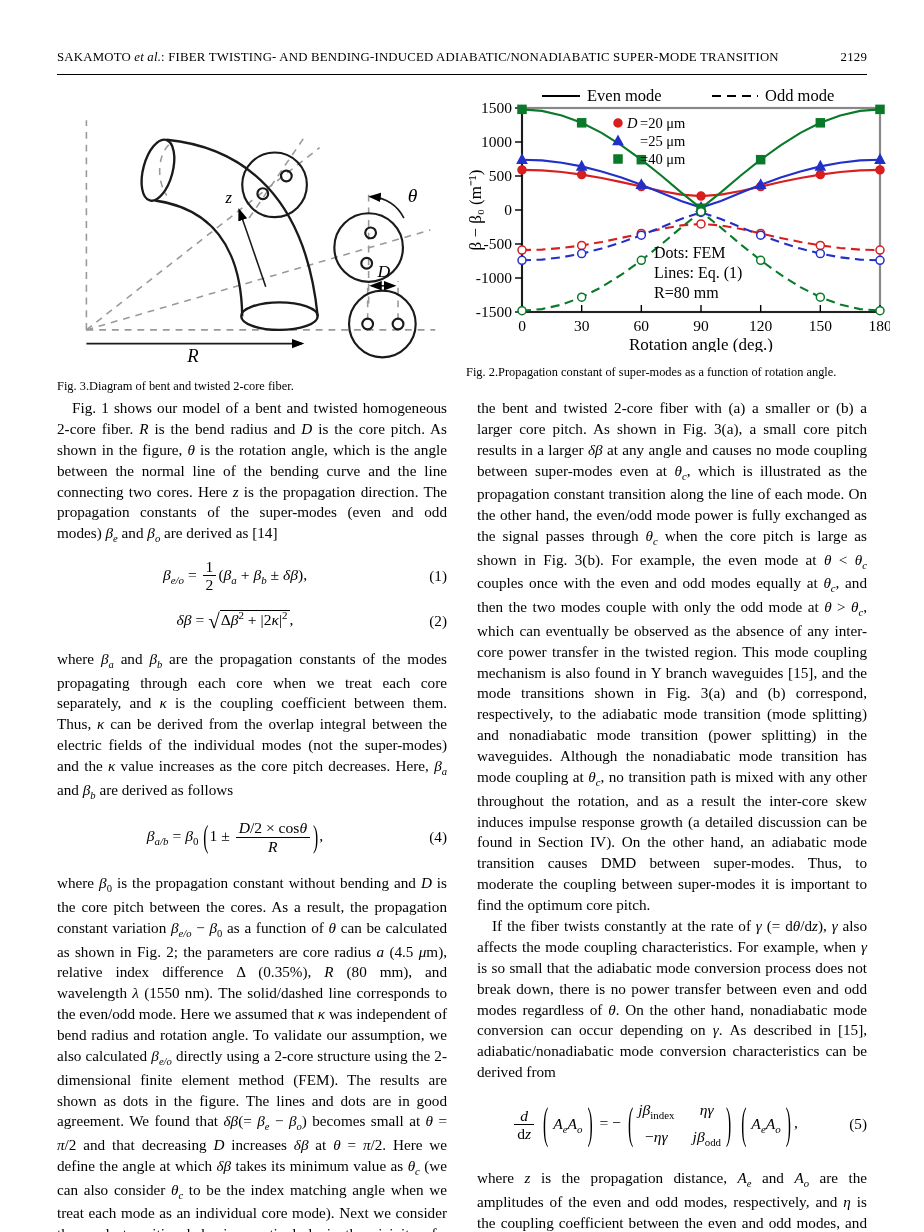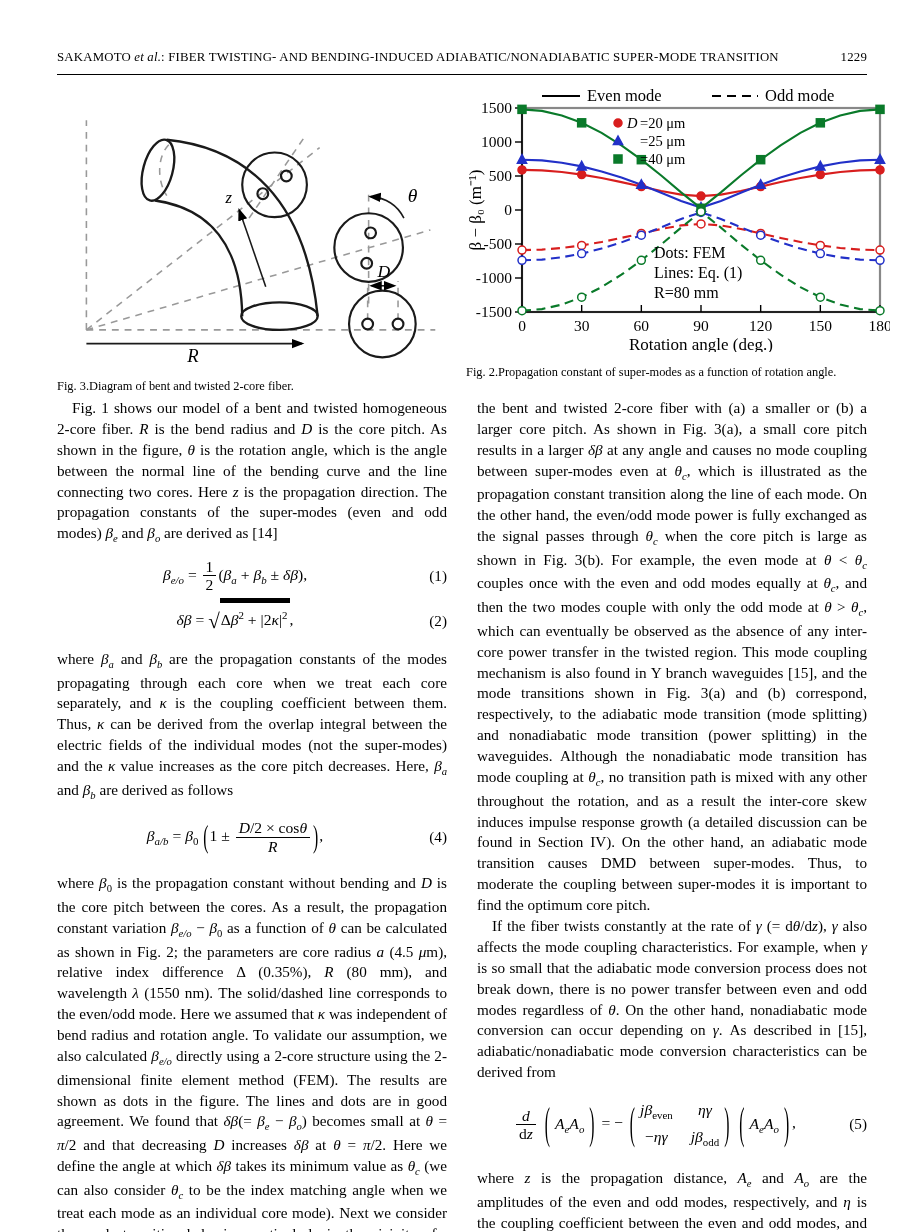--- a/index.html
+++ b/index.html
@@ -25,37 +25,37 @@
   .eqbody{flex:1;text-align:center;font-size:15.6px;white-space:nowrap;}
   .eqnum{width:34px;text-align:right;font-size:15.2px;}
   .eqrow.tall{margin:16px 0 18px;}
   sub{font-size:.7em;}
   sup{font-size:.7em;}
   .frac{display:inline-flex;flex-direction:column;vertical-align:middle;
         text-align:center;line-height:1.12;margin:0 2px;}
   .frac .num{display:block;border-bottom:1px solid #000;padding:0 3px;}
   .frac .den{display:block;padding:0 3px;}
   .rad{font-size:1.35em;vertical-align:-3px;}
-  .radicand{border-top:5px solid #000000;padding:8px 2px 0 1px;}
+  .radicand{border-top:1px solid #000000;padding:0 2px 0 1px;}
   .bigp{display:inline-block;transform:scaleY(2.05);margin:0 1px;}
   .bigp2{display:inline-block;transform:scaleY(2.9);margin:0 3px;}
   .vec{display:inline-flex;flex-direction:row;row-gap:3px;vertical-align:middle;
        text-align:center;padding:0 2px;}
   .mat{display:inline-grid;grid-template-columns:auto auto;column-gap:18px;row-gap:3px;
        vertical-align:middle;text-align:center;padding:0 2px;}
   svg text{font-family:"Liberation Serif", serif;fill:#000;}
 </style>
 </head>
 <body>
 
 <div class="page">
 
   <div class="header">
     <span>SAKAMOTO <i>et al.</i>: FIBER TWISTING- AND BENDING-INDUCED ADIABATIC/NONADIABATIC SUPER-MODE TRANSITION</span>
-    <span>1229</span>
+    <span>2129</span>
   </div>
 
   <div class="figures">
 
     <div class="figbox1">
       <svg width="392" height="280" viewBox="0 0 400 280">
         <defs>
           <marker id="ah" markerWidth="9" markerHeight="8" refX="6.5" refY="3" orient="auto-start-reverse">
             <path d="M0,0 L8,3 L0,6 z" fill="#000"></path>
           </marker>
@@ -243,21 +243,21 @@
       <p>the bent and twisted 2-core fiber with (a) a smaller or (b) a larger core pitch. As shown in Fig. 3(a), a small core pitch results in a larger <i>δβ</i> at any angle and causes no mode coupling between super-modes even at <i>θ</i><sub><i>c</i></sub>, which is illustrated as the propagation constant transition along the line of each mode. On the other hand, the even/odd mode power is fully exchanged as the signal passes through <i>θ</i><sub><i>c</i></sub> when the core pitch is large as shown in Fig. 3(b). For example, the even mode at <i>θ</i> &lt; <i>θ</i><sub><i>c</i></sub> couples once with the even and odd modes equally at <i>θ</i><sub><i>c</i></sub>, and then the two modes couple with only the odd mode at <i>θ</i> &gt; <i>θ</i><sub><i>c</i></sub>, which can eventually be observed as the absence of any inter-core power transfer in the twisted region. This mode coupling mechanism is also found in Y branch waveguides [15], and the mode transitions shown in Fig. 3(a) and (b) correspond, respectively, to the adiabatic mode transition (mode splitting) and nonadiabatic mode transition (power splitting) in the waveguides. Although the nonadiabatic mode transition has mode coupling at <i>θ</i><sub><i>c</i></sub>, no transition path is mixed with any other throughout the rotation, and as a result the inter-core skew induces impulse response growth (a detailed discussion can be found in Section IV). On the other hand, an adiabatic mode transition causes DMD between super-modes. Thus, to moderate the coupling between super-modes it is important to find the optimum core pitch.</p>
       <p class="p-indent">If the fiber twists constantly at the rate of <i>γ</i> (= d<i>θ</i>/d<i>z</i>), <i>γ</i> also affects the mode coupling characteristics. For example, when <i>γ</i> is so small that the adiabatic mode conversion process does not break down, there is no power transfer between even and odd modes regardless of <i>θ</i>. On the other hand, nonadiabatic mode conversion can occur depending on <i>γ</i>. As described in [15], adiabatic/nonadiabatic mode conversion characteristics can be derived from</p>
       <div class="eqrow tall">
         <span class="eqbody"><span class="frac">
               <span class="num"><i>d</i></span>
               <span class="den">d<i>z</i></span>
             </span> <span class="bigp2">(</span><span class="vec">
               <span><i>A</i><sub><i>e</i></sub></span>
               <span><i>A</i><sub><i>o</i></sub></span>
             </span><span class="bigp2">)</span> = − <span class="bigp2">(</span><span class="mat">
-              <span><i>jβ</i><sub>even</sub></span>
+              <span><i>jβ</i><sub>index</sub></span>
               <span><i>ηγ</i></span>
               <span>−<i>ηγ</i></span>
               <span><i>jβ</i><sub>odd</sub></span>
             </span><span class="bigp2">)</span> <span class="bigp2">(</span><span class="vec">
               <span><i>A</i><sub><i>e</i></sub></span>
               <span><i>A</i><sub><i>o</i></sub></span>
             </span><span class="bigp2">)</span>,</span>
         <span class="eqnum">(5)</span>
       </div>
       <p>where <i>z</i> is the propagation distance, <i>A</i><sub><i>e</i></sub> and <i>A</i><sub><i>o</i></sub> are the amplitudes of the even and odd modes, respectively, and <i>η</i> is the coupling coefficient between the even and odd modes, and is a function of  or . Here, Δ represents the overlap integral between the field patterns of the even and odd modes for small</p>

